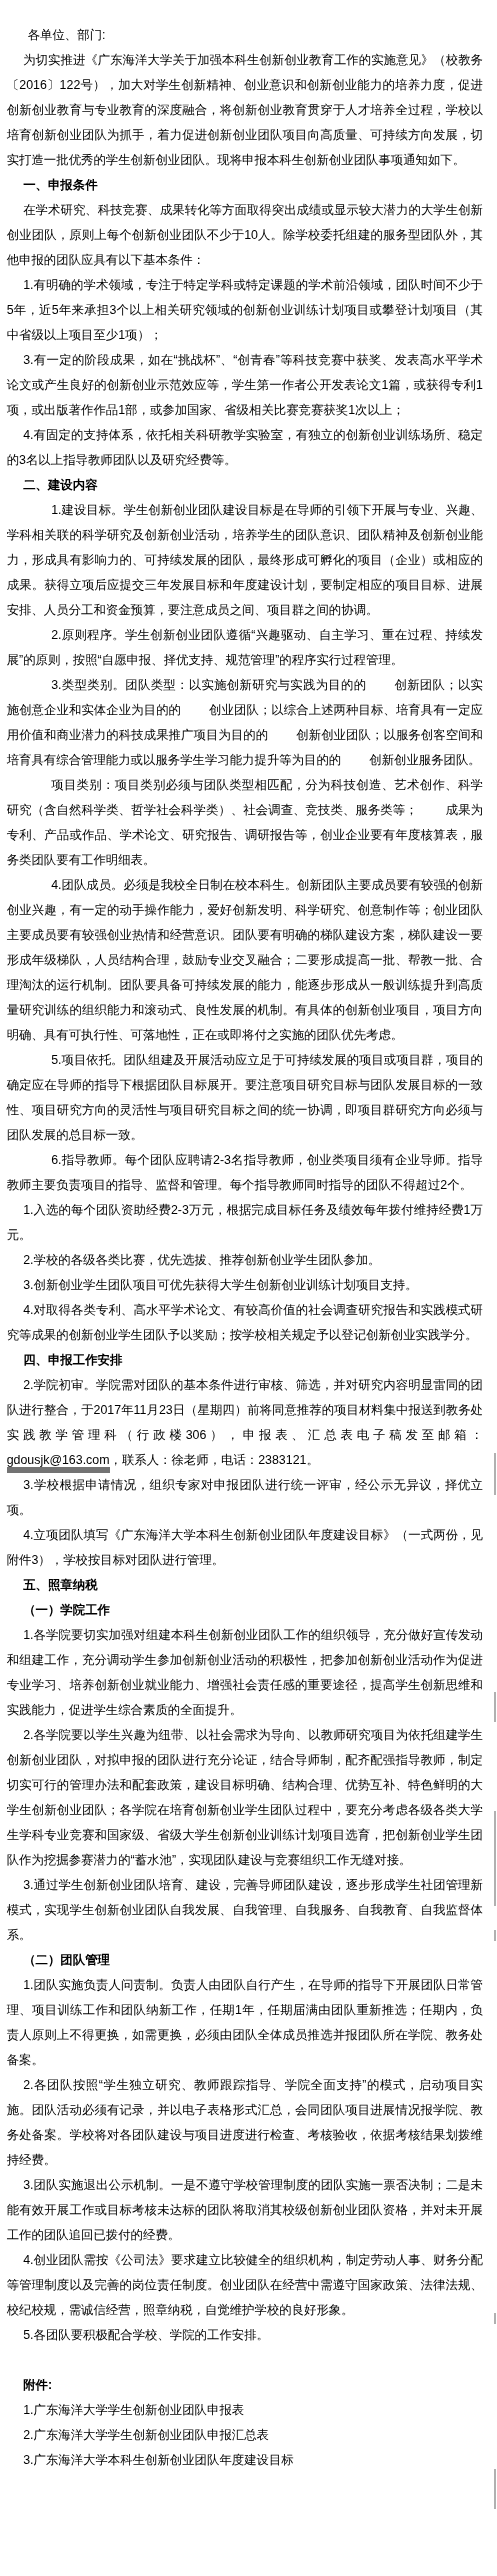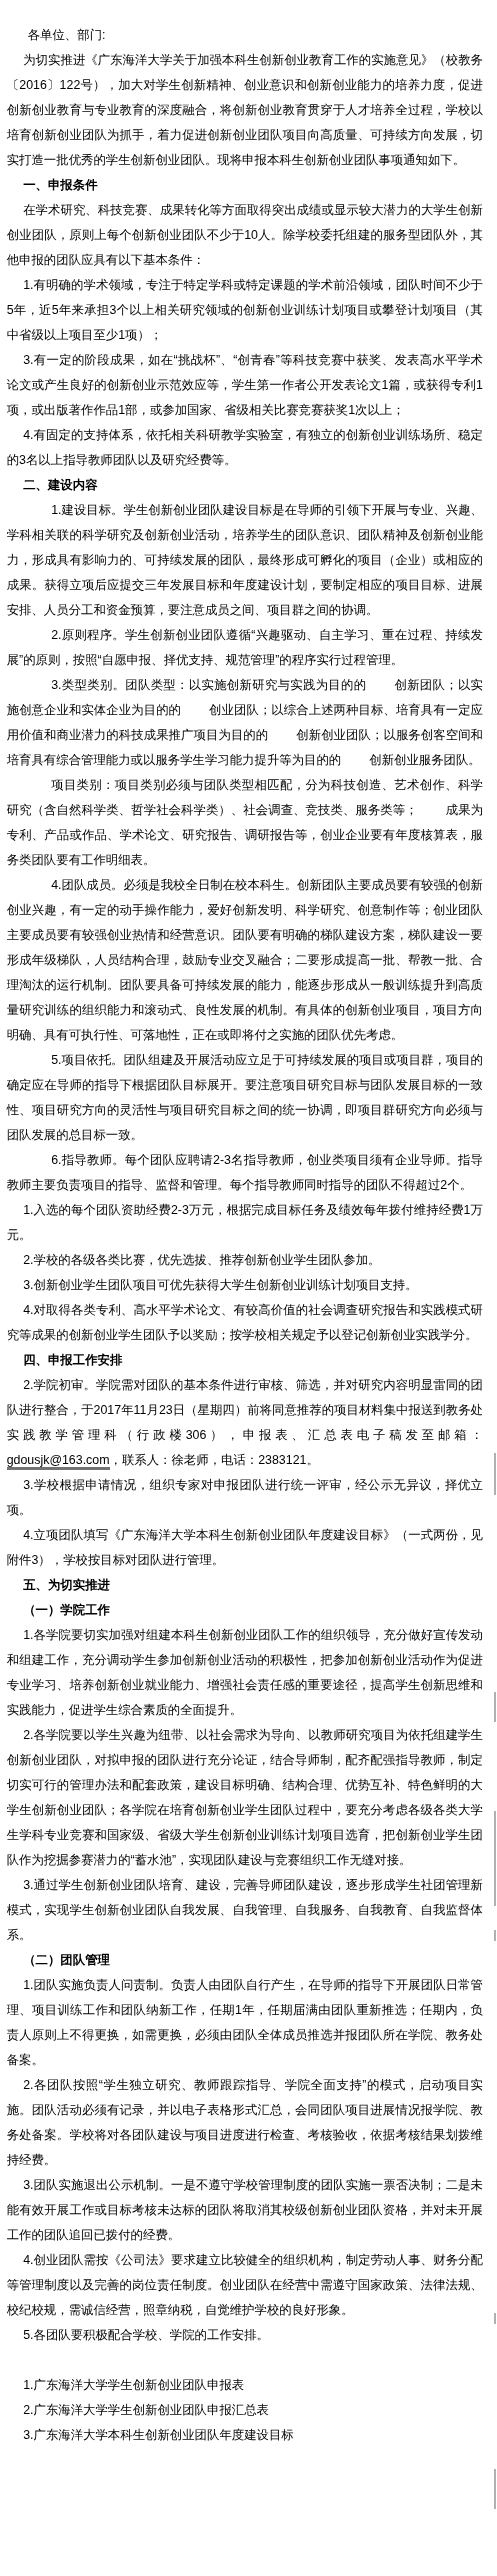--- a/index.html
+++ b/index.html
@@ -20,21 +20,21 @@
   }
   .line { min-height: 25px; }
   .spacer { height: 25px; }
   .para, .h1, .h2, .attach-label, .attach-item { text-indent: 16.5px; }
   .salutation { text-indent: 0; margin-left: 21px; }
   .h1, .h2, .attach-label { font-weight: bold; }
   .bold { font-weight: normal; margin-left: 28px; }
   .email-link {
     color: #000000;
     text-decoration: none;
-    border-bottom: 3px solid #737373;
+    border-bottom: 6px solid #737373;
     cursor: pointer;
   }
   .sb {
     position: absolute;
     left: 494px;
     width: 2.1px;
     background: #b0b0b0;
   }
 </style>
 </head>
@@ -58,32 +58,33 @@
       <div class="line para"><span class="bold">5.项目依托。</span><span class="">团队组建及开展活动应立足于可持续发展的项目或项目群，项目的确定应在导师的指导下根据团队目标展开。要注意项目研究目标与团队发展目标的一致性、项目研究方向的灵活性与项目研究目标之间的统一协调，即项目群研究方向必须与团队发展的总目标一致。</span></div>
       <div class="line para"><span class="bold">6.指导教师。</span><span class="">每个团队应聘请2-3名指导教师，创业类项目须有企业导师。指导教师主要负责项目的指导、监督和管理。每个指导教师同时指导的团队不得超过2个。</span></div>
       <div class="line para"><span class="">1.入选的每个团队资助经费2-3万元，根据完成目标任务及绩效每年拨付维持经费1万元。</span></div>
       <div class="line para"><span class="">2.学校的各级各类比赛，优先选拔、推荐创新创业学生团队参加。</span></div>
       <div class="line para"><span class="">3.创新创业学生团队项目可优先获得大学生创新创业训练计划项目支持。</span></div>
       <div class="line para"><span class="">4.对取得各类专利、高水平学术论文、有较高价值的社会调查研究报告和实践模式研究等成果的创新创业学生团队予以奖励；按学校相关规定予以登记创新创业实践学分。</span></div>
       <div class="line h1"><span class="">四、申报工作安排</span></div>
       <div class="line para"><span class="">2.学院初审。学院需对团队的基本条件进行审核、筛选，并对研究内容明显雷同的团队进行整合，于2017年11月23日（星期四）前将同意推荐的项目材料集中报送到教务处实践教学管理科（行政楼306），申报表、汇总表电子稿发至邮箱：</span><a class="email-link">gdousjk@163.com</a><span class="">，联系人：徐老师，电话：2383121。</span></div>
       <div class="line para"><span class="">3.学校根据申请情况，组织专家对申报团队进行统一评审，经公示无异议，择优立项。</span></div>
       <div class="line para"><span class="">4.立项团队填写《广东海洋大学本科生创新创业团队年度建设目标》（一式两份，见附件3），学校按目标对团队进行管理。</span></div>
-      <div class="line h1"><span class="">五、为切实推进</span></div>
+      <div class="line h1"><span class="">五、照章纳税</span></div>
       <div class="line h2"><span class="">（一）学院工作</span></div>
       <div class="line para"><span class="">1.各学院要切实加强对组建本科生创新创业团队工作的组织领导，充分做好宣传发动和组建工作，充分调动学生参加创新创业活动的积极性，把参加创新创业活动作为促进专业学习、培养创新创业就业能力、增强社会责任感的重要途径，提高学生创新思维和实践能力，促进学生综合素质的全面提升。</span></div>
       <div class="line para"><span class="">2.各学院要以学生兴趣为纽带、以社会需求为导向、以教师研究项目为依托组建学生创新创业团队，对拟申报的团队进行充分论证，结合导师制，配齐配强指导教师，制定切实可行的管理办法和配套政策，建设目标明确、结构合理、优势互补、特色鲜明的大学生创新创业团队；各学院在培育创新创业学生团队过程中，要充分考虑各级各类大学生学科专业竞赛和国家级、省级大学生创新创业训练计划项目选育，把创新创业学生团队作为挖掘参赛潜力的“蓄水池”，实现团队建设与竞赛组织工作无缝对接。</span></div>
       <div class="line para"><span class="">3.通过学生创新创业团队培育、建设，完善导师团队建设，逐步形成学生社团管理新模式，实现学生创新创业团队自我发展、自我管理、自我服务、自我教育、自我监督体系。</span></div>
       <div class="line h2"><span class="">（二）团队管理</span></div>
       <div class="line para"><span class="">1.团队实施负责人问责制。负责人由团队自行产生，在导师的指导下开展团队日常管理、项目训练工作和团队纳新工作，任期1年，任期届满由团队重新推选；任期内，负责人原则上不得更换，如需更换，必须由团队全体成员推选并报团队所在学院、教务处备案。</span></div>
       <div class="line para"><span class="">2.各团队按照“学生独立研究、教师跟踪指导、学院全面支持”的模式，启动项目实施。团队活动必须有记录，并以电子表格形式汇总，会同团队项目进展情况报学院、教务处备案。学校将对各团队建设与项目进度进行检查、考核验收，依据考核结果划拨维持经费。</span></div>
       <div class="line para"><span class="">3.团队实施退出公示机制。一是不遵守学校管理制度的团队实施一票否决制；二是未能有效开展工作或目标考核未达标的团队将取消其校级创新创业团队资格，并对未开展工作的团队追回已拨付的经费。</span></div>
       <div class="line para"><span class="">4.创业团队需按《公司法》要求建立比较健全的组织机构，制定劳动人事、财务分配等管理制度以及完善的岗位责任制度。创业团队在经营中需遵守国家政策、法律法规、校纪校规，需诚信经营，照章纳税，自觉维护学校的良好形象。</span></div>
       <div class="line para"><span class="">5.各团队要积极配合学校、学院的工作安排。</span></div>
       <div class="spacer"></div>
+      <div class="line attach-label"><span class="">附件:</span></div>
       <div class="line attach-item"><span class="">1.广东海洋大学学生创新创业团队申报表</span></div>
       <div class="line attach-item"><span class="">2.广东海洋大学学生创新创业团队申报汇总表</span></div>
       <div class="line attach-item"><span class="">3.广东海洋大学本科生创新创业团队年度建设目标</span></div>
     </div>
 </div>
 
 <div class="sb" style="top:1453px;height:42px;"></div>
 <div class="sb" style="top:1692px;height:30px;"></div>
 <div class="sb" style="top:1811px;height:95px;"></div>
 <div class="sb" style="top:1930px;height:11.3px;"></div>

